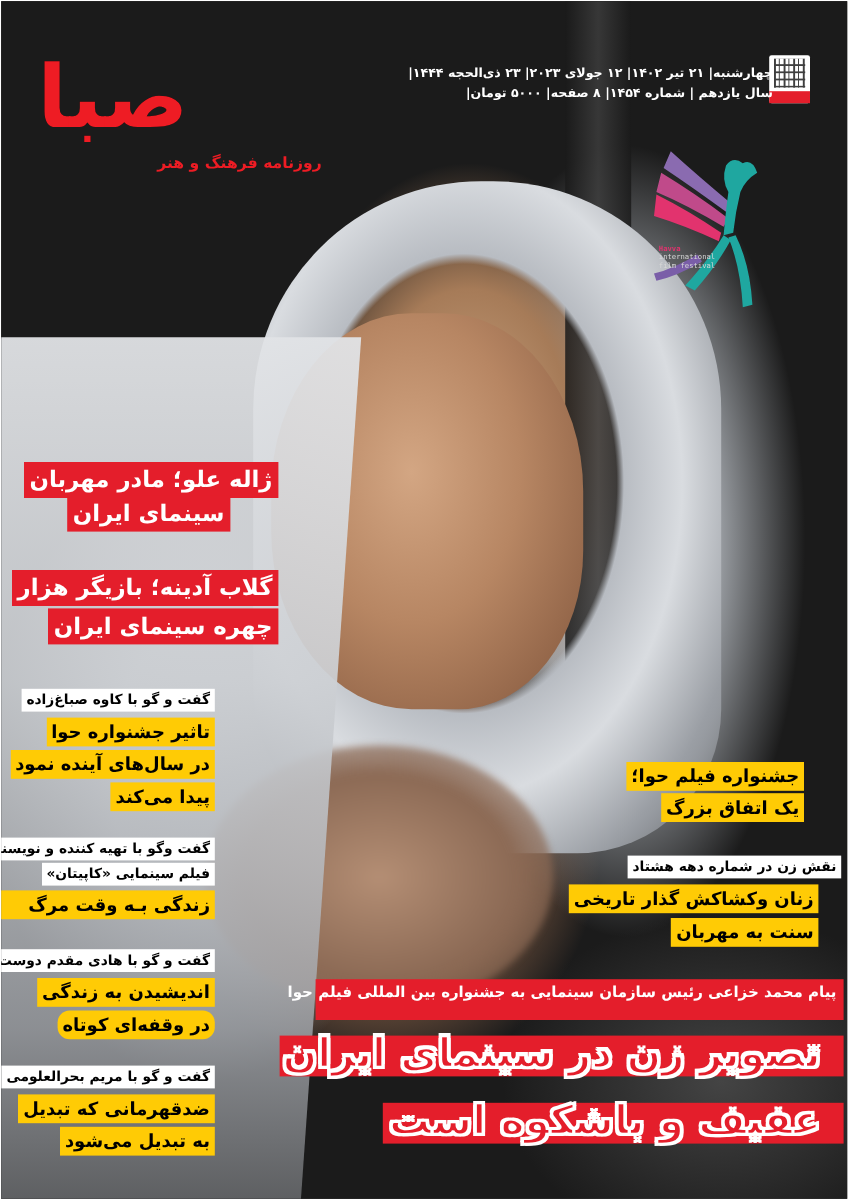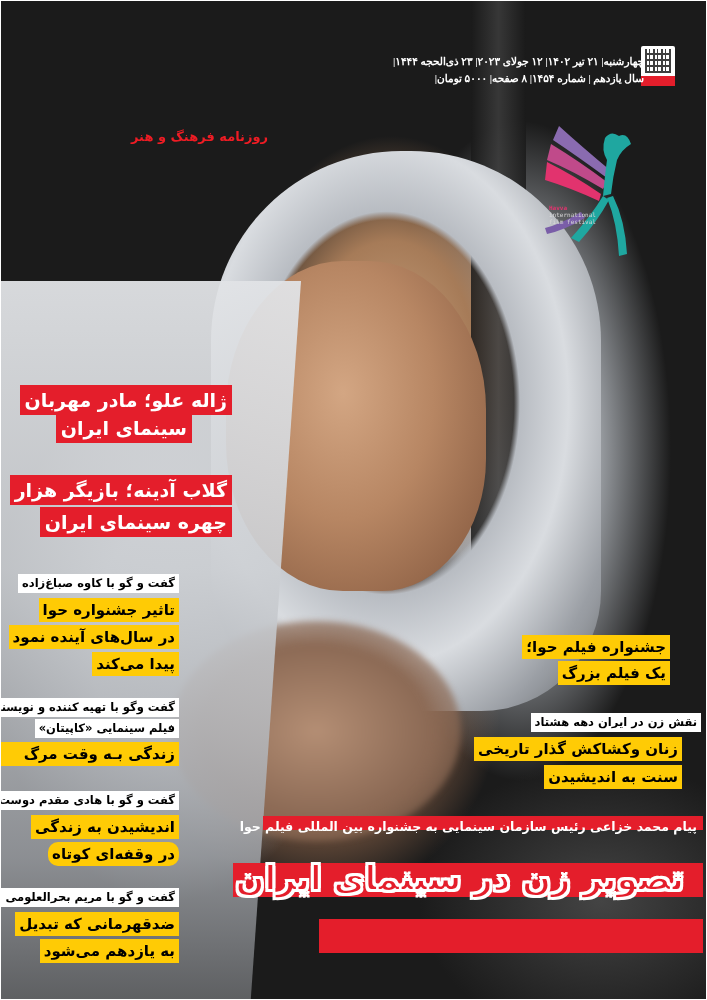--- a/index.html
+++ b/index.html
@@ -49,21 +49,21 @@
     color: #ee1c24; font-size: 72px; line-height: 80px; letter-spacing: -4px;
     text-shadow: 0 0 0 #000;
   }
   .logo-sub {
     position: absolute; left: 100px; top: 88px; color: #ee1c24; font-weight: bold; font-size: 13px;
     direction: rtl; white-space: nowrap;
   }
   
   .info {
     position: absolute; right: 62px; top: 52px; color: #fff; font-weight: bold; font-size: 10.5px;
-    direction: rtl; text-align: right; line-height: 17px; font-family: Liberation Serif, serif;
+    direction: rtl; text-align: right; line-height: 17px;
   }
   .qr {
     position: absolute; left: 640px; top: 45px; width: 34px; height: 40px; background: #fff;
     border-radius: 2px;
   }
   .qr .grid {
     position: absolute; left: 4px; top: 3px; width: 26px; height: 24px;
     background:
       linear-gradient(90deg, #000 25%, transparent 25%, transparent 50%, #000 50%, #000 62%, transparent 62%) 0 0 / 8px 8px,
       linear-gradient(0deg, #000 30%, transparent 30%) 0 0 / 6px 6px;
@@ -84,21 +84,21 @@
   }
   .white-line {
     position: absolute; background: #fff; color: #000; font-weight: bold; direction: rtl;
     padding: 0 4px; white-space: nowrap; line-height: 19px; font-size: 11.5px;
   }
   .yellow-line {
     position: absolute; background: #ffcb05; color: #000; font-weight: bold; direction: rtl;
     padding: 0 4px; white-space: nowrap; line-height: 24px; font-size: 15px; margin-left: 33px;
   }
   .sub-red {
-    position: absolute; left: 262px; top: 815px; width: 440px; height: 14px; background: #e41e2b;
+    position: absolute; left: 262px; top: 815px; width: 440px; height: 34px; background: #e41e2b;
     color: #fff; font-weight: bold; direction: rtl; text-align: left; font-size: 12.5px; line-height: 22px;
     padding-right: 6px; box-sizing: border-box; white-space: nowrap;
   }
   .headline-bar {
     position: absolute; background: #e41e2b; height: 34px;
   }
   .headline-text {
     position: absolute; color: #e41e2b; font-weight: bold; direction: rtl; white-space: nowrap;
     font-size: 34px; line-height: 40px;
     -webkit-text-stroke: 2px #fff;
@@ -110,20 +110,21 @@
 
 <div class="cover">
 
   <div class="mic-stand"></div>
   <div class="hijab"></div>
   <div class="face"></div>
   <div class="hands"></div>
   <div class="paper"></div>
 
   <div class="logo-wrap">
+    <div class="logo-mark">صبا</div>
     <div class="logo-sub">روزنامه فرهنگ و هنر</div>
   </div>
 
   <div class="qr">
     <div class="grid"></div>
     <div class="band"></div>
   </div>
 
   <div class="info">
     <div>چهارشنبه| ۲۱ تیر ۱۴۰۲| ۱۲ جولای ۲۰۲۳| ۲۳ ذی‌الحجه ۱۴۴۴|</div>
@@ -160,28 +161,29 @@
   <div class="white-line" style="right:527px; top:697px;">گفت وگو با تهیه کننده و نویسنده</div>
   <div class="white-line" style="right:527px; top:718px;">فیلم سینمایی «کاپیتان»</div>
   <div class="yellow-line" style="right:527px; top:741px;padding-left:44px;">زندگی بـه وقت مرگ</div>
 
   <div class="white-line" style="right:527px; top:790px;">گفت و گو با هادی مقدم دوست</div>
   <div class="yellow-line" style="right:527px; top:814px;">اندیشیدن به زندگی</div>
   <div class="yellow-line" style="right:527px; top:841px;border-radius:10px;">در وقفه‌ای کوتاه</div>
 
   <div class="white-line" style="right:527px; top:887px;">گفت و گو با مریم بحرالعلومی</div>
   <div class="yellow-line" style="right:527px; top:911px;">ضدقهرمانی که تبدیل</div>
-  <div class="yellow-line" style="right:527px; top:938px;">به یازدهم می‌شود</div>
+  <div class="yellow-line" style="right:527px; top:938px;">به تبدیل می‌شود</div>
 
   <div class="yellow-line" style="right:36px; top:634px;">جشنواره فیلم حوا؛</div>
-  <div class="yellow-line" style="right:36px; top:660px;">یک فیلم بزرگ</div>
+  <div class="yellow-line" style="right:36px; top:660px;">یک اتفاق بزرگ</div>
 
-  <div class="white-line" style="right:5px; top:712px;">نقش زن در ایران دهه هشتاد</div>
+  <div class="white-line" style="right:5px; top:712px;">نقش زن در شماره دهه هشتاد</div>
   <div class="yellow-line" style="right:24px; top:736px;">زنان وکشاکش گذار تاریخی</div>
-  <div class="yellow-line" style="right:24px; top:764px;">سنت به اندیشیدن</div>
+  <div class="yellow-line" style="right:24px; top:764px;">سنت به مهربان</div>
 
   <div class="sub-red">پیام محمد خزاعی رئیس سازمان سینمایی به جشنواره بین المللی فیلم حوا</div>
 
   <div class="headline-bar" style="left:232px; top:862px; width:470px;"></div>
   <div class="headline-text" style="right:22px; top:857px;">تصویر زن در سینمای ایران</div>
 
   <div class="headline-bar" style="left:318px; top:918px; width:384px;"></div>
+  <div class="headline-text" style="right:22px; top:913px;">عفیف و باشکوه است</div>
 </div>
 
 </body></html>

